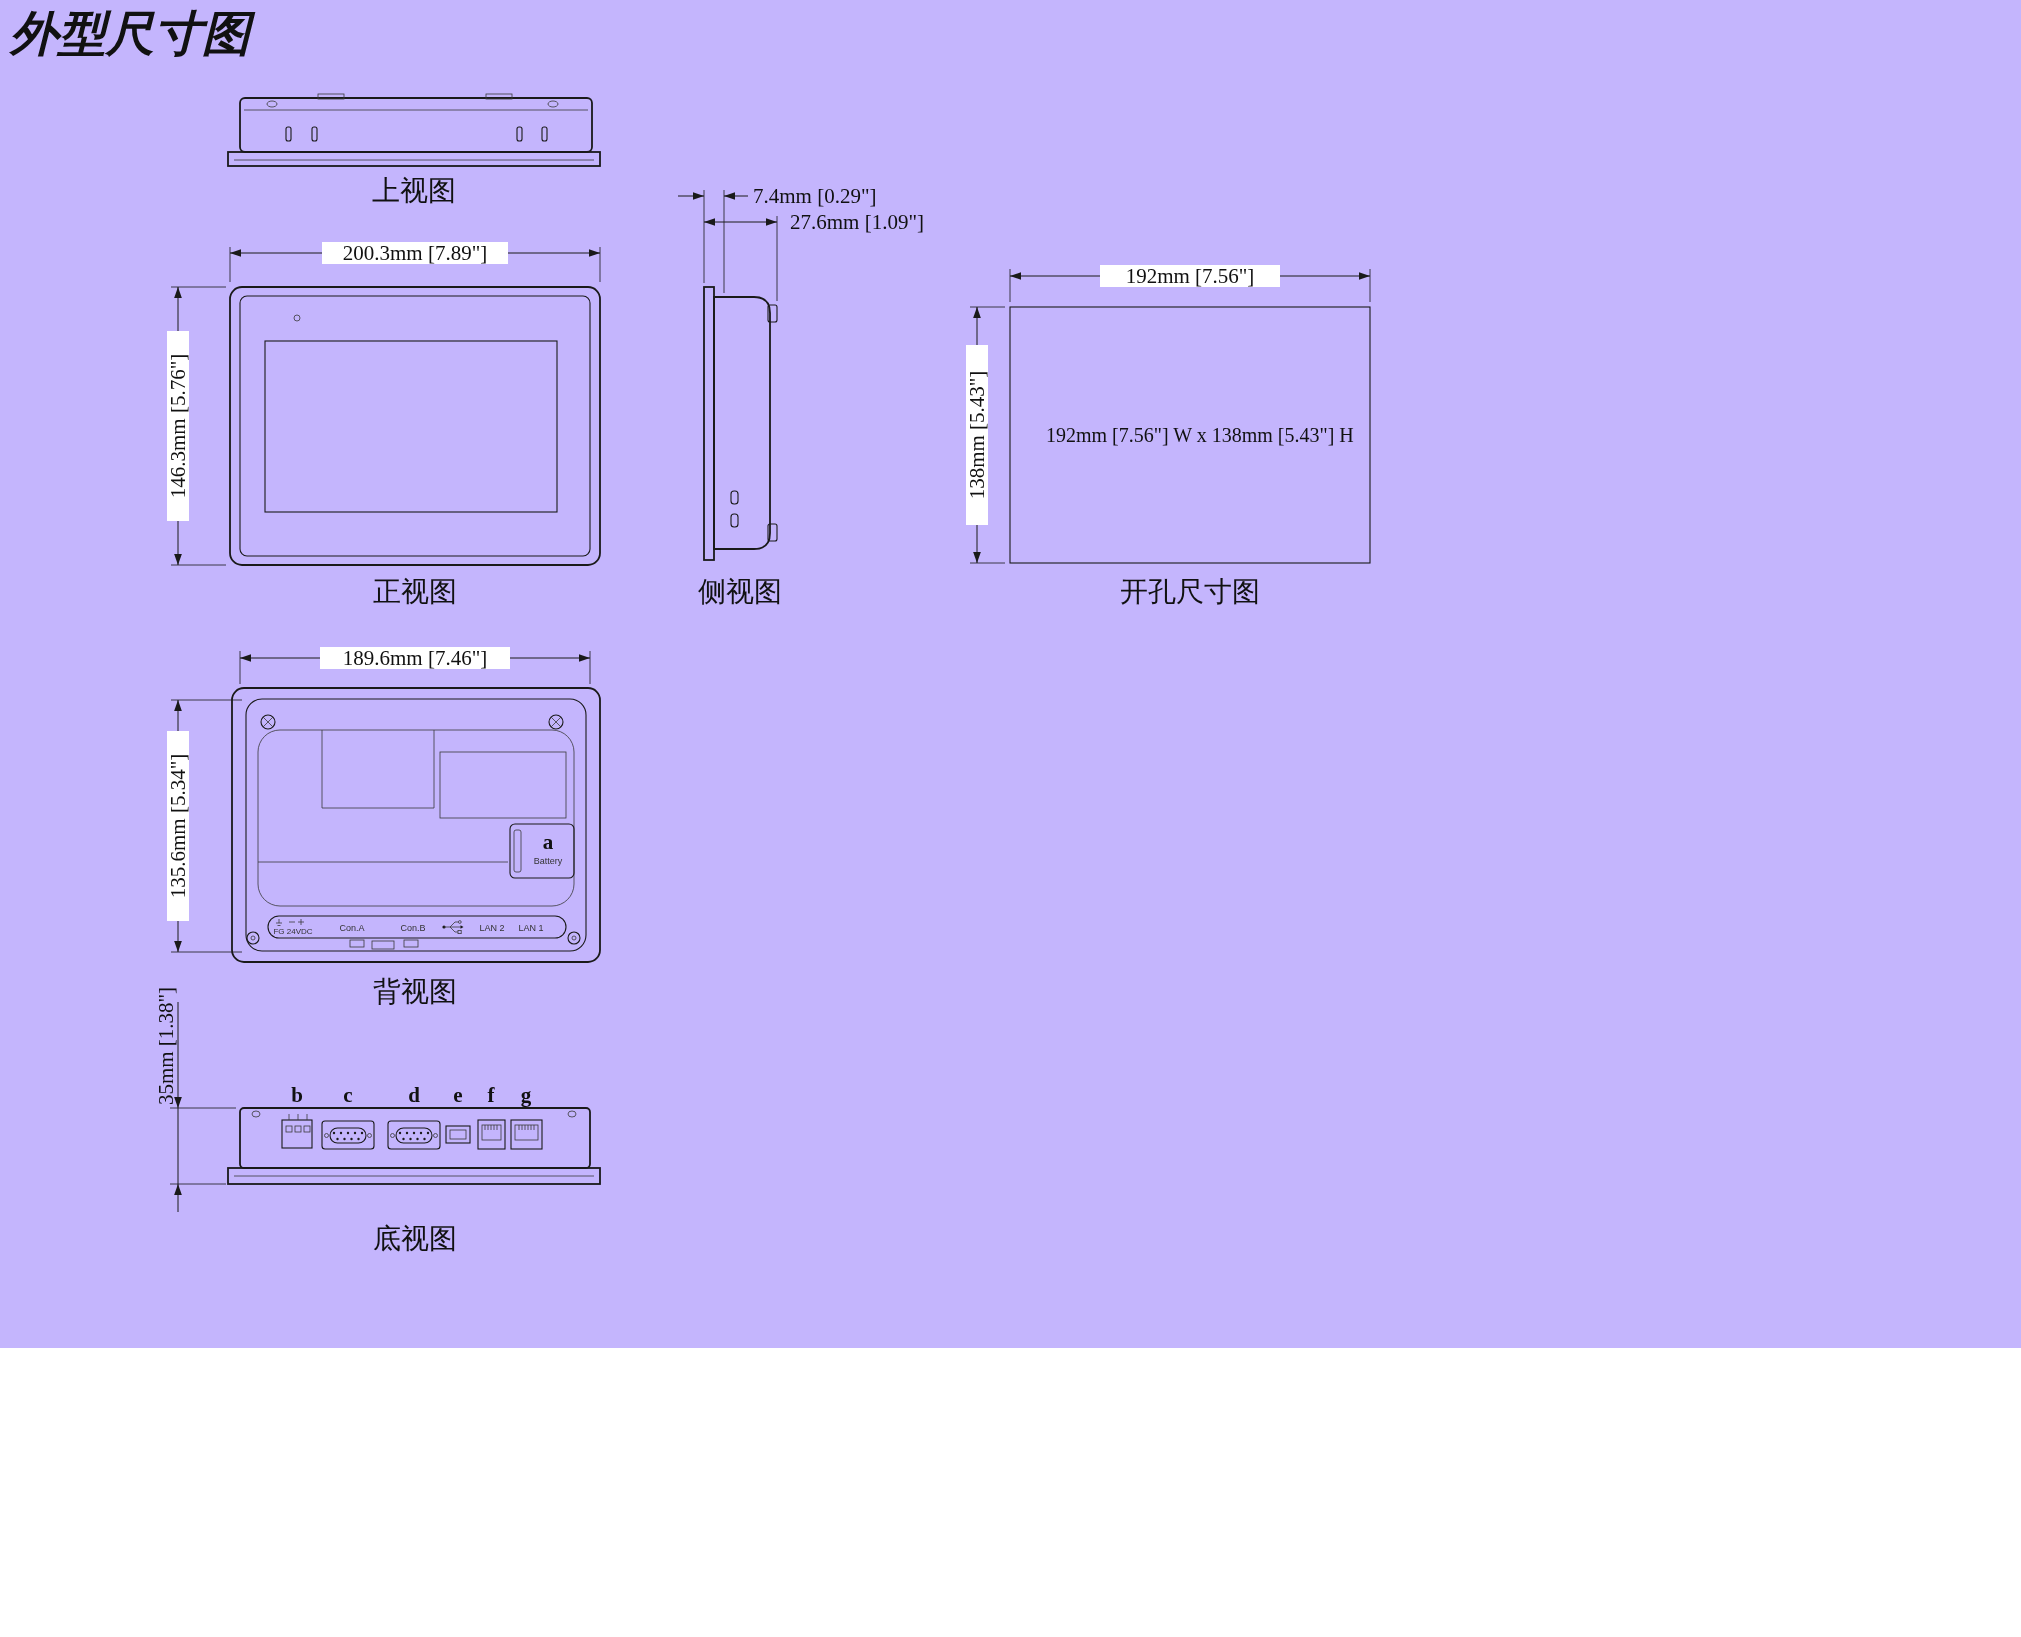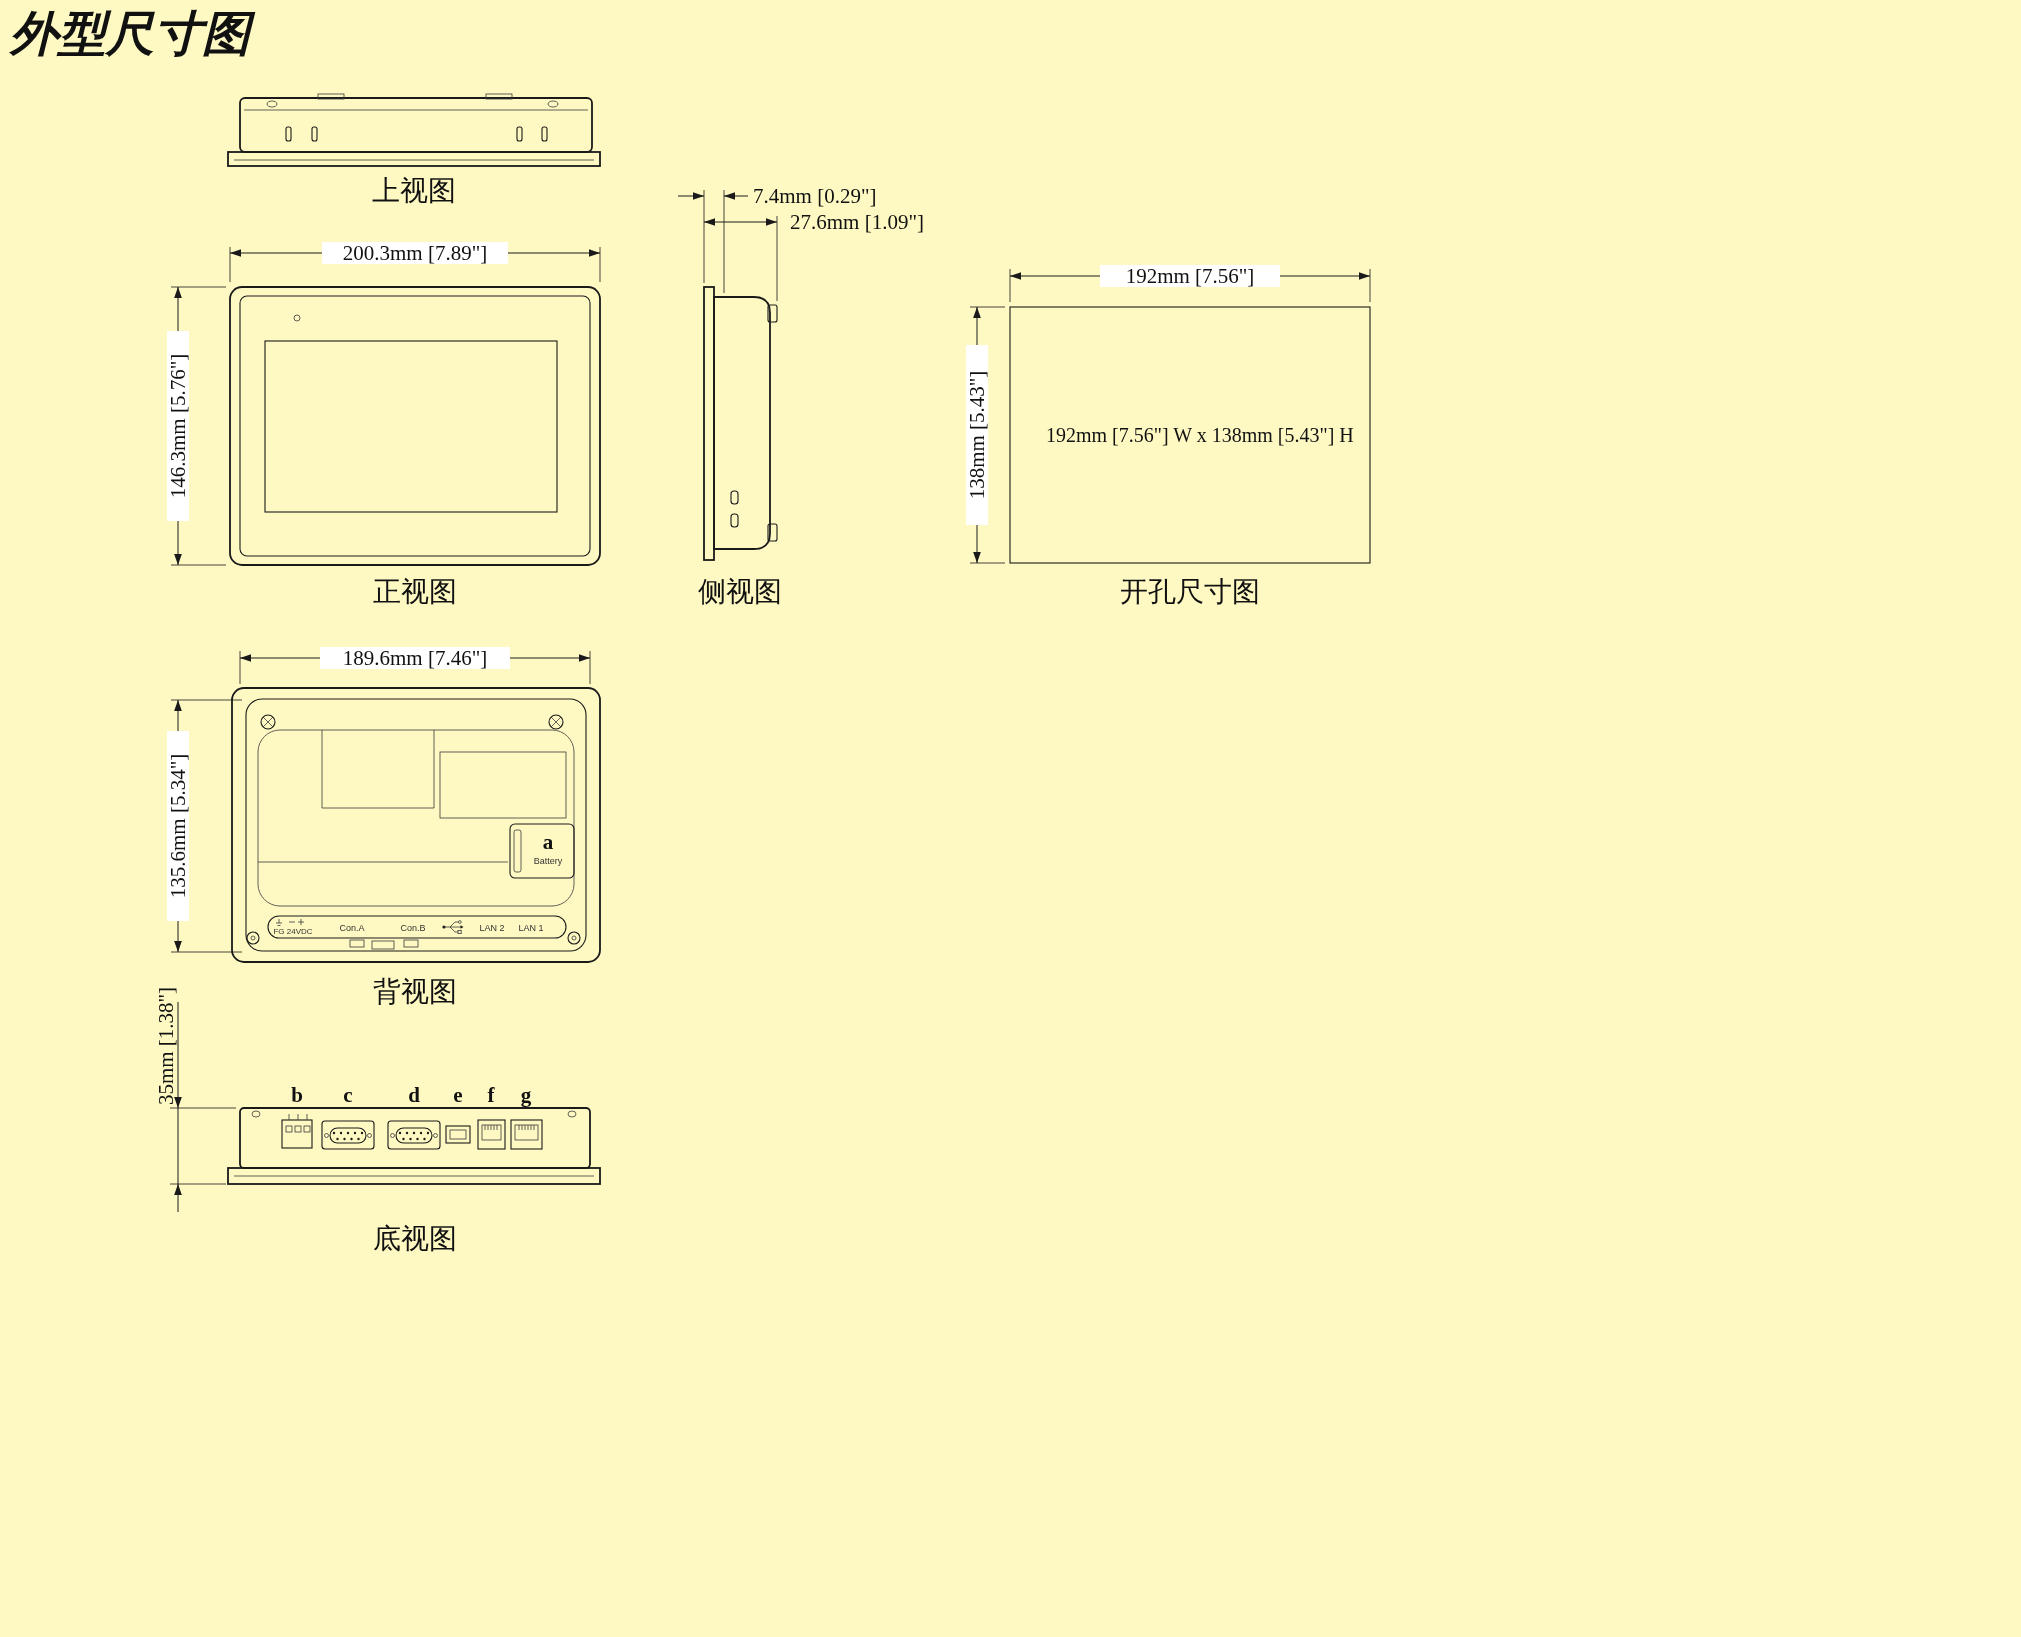--- a/index.html
+++ b/index.html
@@ -1,17 +1,17 @@
 <!DOCTYPE html>
 <html><head>
 <meta charset="utf-8">
 <style>
   html,body{margin:0;padding:0;background:#fff;}
   .canvas{
-    position:relative;width:2021px;height:1637px;background:#fef9c3;
+    position:relative;width:2021px;height:1348px;background:#c4b5fd;
     font-family:"Liberation Serif", serif;overflow:hidden;
   }
   svg{position:absolute;left:0;top:0;}
   svg text{fill:#111;}
   .o{fill:none;stroke:#1a1a1a;stroke-width:1.8;}
   .m{fill:none;stroke:#1a1a1a;stroke-width:1.1;}
   .t{fill:none;stroke:#3a3a3a;stroke-width:0.8;}
   .d{fill:none;stroke:#1a1a1a;stroke-width:1;}
   .ext{stroke:#1a1a1a;stroke-width:0.8;}
   .wbg{fill:#ffffff;stroke:none;}

